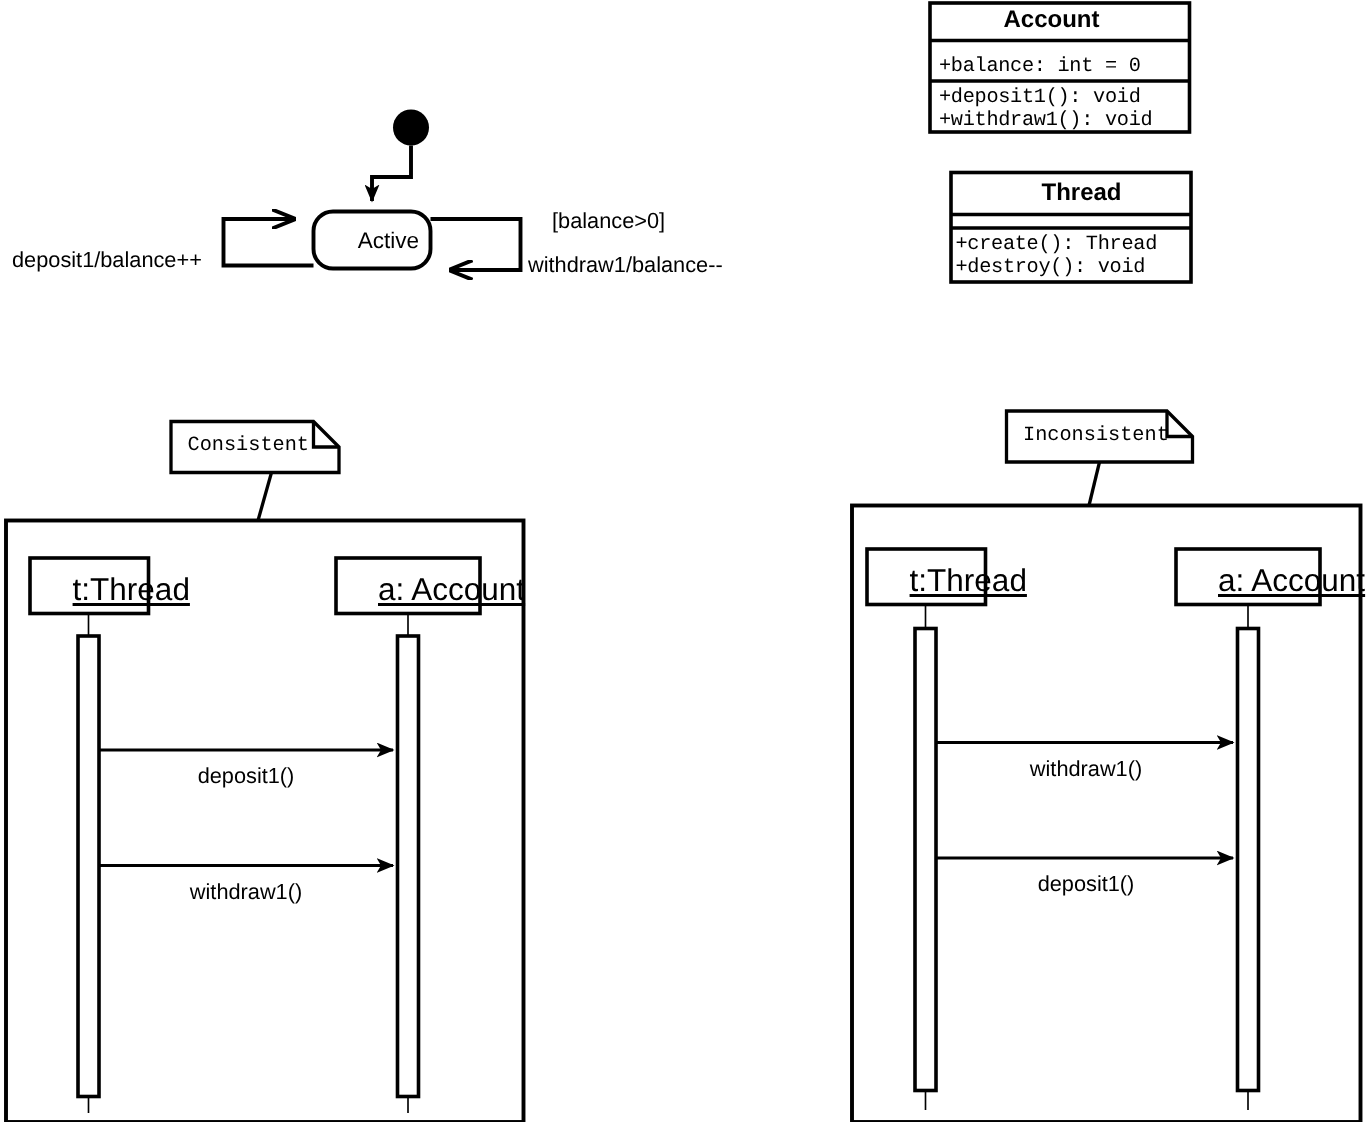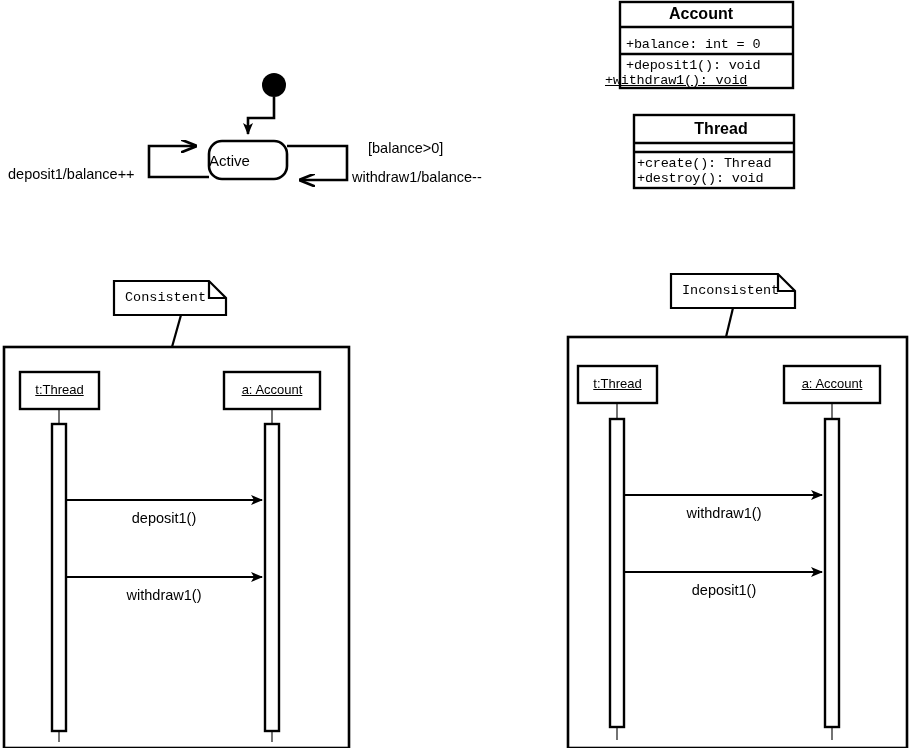--- a/index.html
+++ b/index.html
@@ -42,30 +42,33 @@
     font-size: 13.5px;
     letter-spacing: -0.2px;
   }
   .note-label {
     font-family: "Liberation Mono", monospace;
     font-size: 13.5px;
   }
   .state-label {
     font-family: "Liberation Sans", sans-serif;
     font-size: 15px;
+    text-align: center;
+    padding-left: 11px;
   }
   .trans-label {
     font-family: Liberation Sans, sans-serif;
     font-size: 14.5px;
   }
   .lifeline-label {
     font-family: "Liberation Sans", sans-serif;
-    font-size: 13px;
+    font-size: 21px;
     text-align: center;
     text-decoration: underline;
+    margin-left: 28px;
   }
   .msg-label {
     font-family: "Liberation Sans", sans-serif;
     font-size: 14.5px;
     text-align: center;
   }
 </style>
 </head>
 <body>
 
@@ -149,21 +152,21 @@
 
     <line x1="624" y1="495" x2="822" y2="495" stroke="#000" stroke-width="2" marker-end="url(#arrowFilled)"></line>
     <line x1="624" y1="572" x2="822" y2="572" stroke="#000" stroke-width="2" marker-end="url(#arrowFilled)"></line>
   </g>
 </svg>
 </div>
 
 <div class="txt cls-title" style="left:620px; top:6px; width:162px;">Account</div>
 <div class="txt cls-member" style="left:626px; top:38px;">+balance: int = 0</div>
 <div class="txt cls-member" style="left:626px; top:59px;">+deposit1(): void</div>
-<div class="txt cls-member" style="left:605px; top:74px;text-decoration:underline;">+withdraw1(): void</div>
+<div class="txt cls-member" style="left:626px; top:74px;">+withdraw1(): void</div>
 
 <div class="txt cls-title" style="left:634px; top:121px; width:174px;">Thread</div>
 <div class="txt cls-member" style="left:637px; top:157px;">+create(): Thread</div>
 <div class="txt cls-member" style="left:637px; top:172px;text-align:center;">+destroy(): void</div>
 
 <div class="txt state-label" style="left:209px; top:153px; width:78px;">Active</div>
 <div class="txt trans-label" style="left:8px; top:155px;margin-top:12px;">deposit1/balance++</div>
 <div class="txt trans-label" style="left:368px; top:141px;">[balance&gt;0]</div>
 <div class="txt trans-label" style="left:352px; top:170px;">withdraw1/balance--</div>
 

